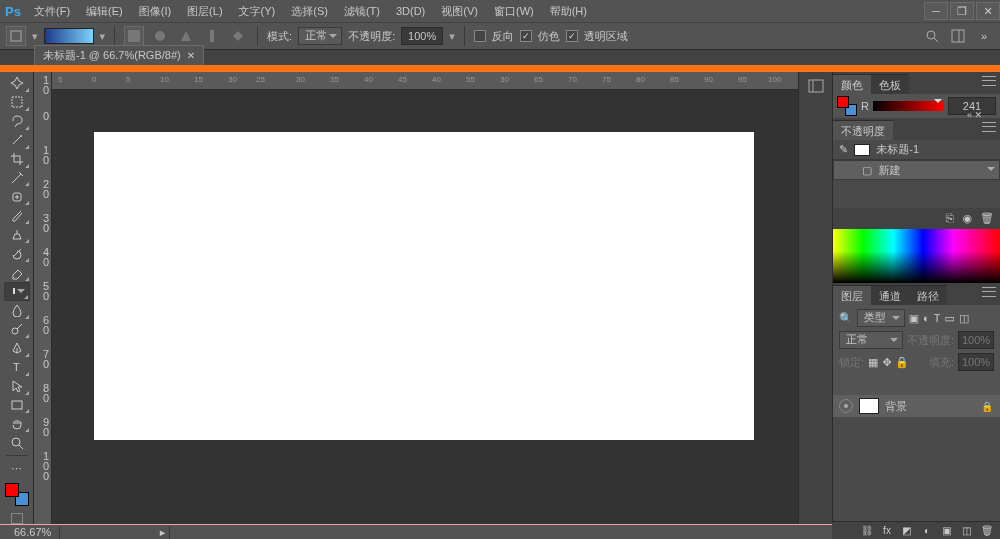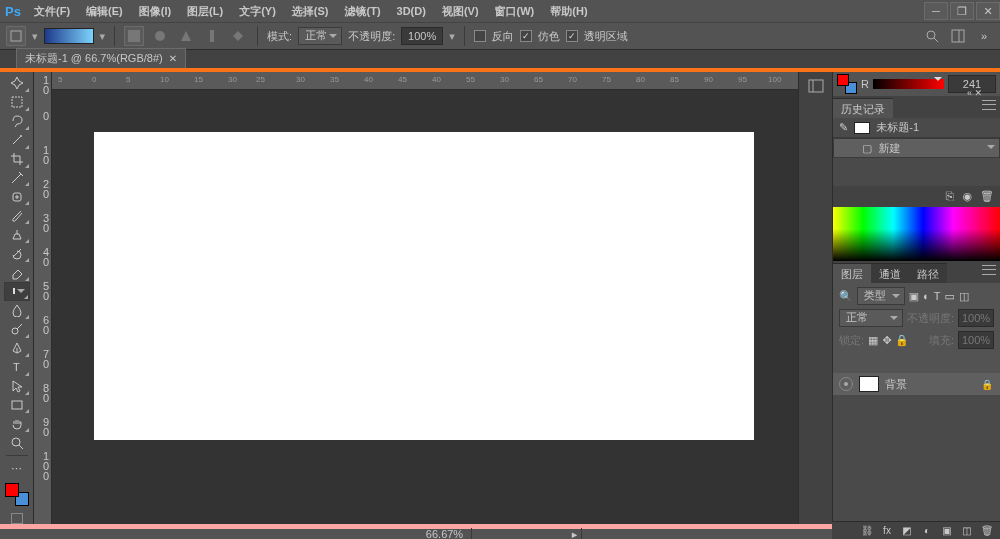--- a/index.html
+++ b/index.html
@@ -1,40 +1,40 @@
 <!DOCTYPE html>
 <html><head>
 <meta charset="utf-8">
 <style>
   * { margin:0; padding:0; box-sizing:border-box; font-family:"Microsoft YaHei",Arial,sans-serif; font-size:11px; color:#c8c8c8; user-select:none; }
   body { width:1000px; height:539px; background:#535353; overflow:hidden; position:relative; }
 
   
   .menubar { height:22px; display:flex; align-items:center; background:#535353; }
   .logo { width:26px; height:22px; display:flex; align-items:center; justify-content:center; color:#3fa9f5; font-weight:bold; font-size:13px; }
-  .menus { display:flex;font-weight:bold; }
+  .menus { display:flex; }
   .menus span { padding:0 8px; height:22px; line-height:22px; cursor:default; }
   .win-controls { margin-left:auto; display:flex; }
   .win-controls div { width:24px; height:18px; display:flex; align-items:center; justify-content:center; margin-left:2px; border:1px solid #6b6b6b; background:#5a5a5a; }
 
   
   .optbar { height:28px; background:#535353; border-top:1px solid #434343; border-bottom:1px solid #2c2c2c; display:flex; align-items:center; padding:0 6px; gap:6px; }
   .iconbtn { width:20px; height:20px; display:flex; align-items:center; justify-content:center; border:1px solid transparent; }
   .iconbtn.boxed { border:1px solid #6b6b6b; background:#5a5a5a; }
   .swatch-grad { width:50px; height:16px; background:linear-gradient(90deg,#1e3a8a,#7dd3fc); border:1px solid #222; }
   .divider { width:1px; height:20px; background:#3a3a3a; margin:0 3px; }
   .sel { background:#5a5a5a; border:1px solid #3a3a3a; height:18px; padding:0 14px 0 6px; position:relative; }
   .sel::after { content:""; position:absolute; right:4px; top:6px; border:4px solid transparent; border-top-color:#aaa; }
   .num { background:#3a3a3a; border:1px solid #2a2a2a; height:18px; width:42px; text-align:center; line-height:16px; }
   .chk { width:12px; height:12px; border:1px solid #888; display:inline-flex; align-items:center; justify-content:center; background:#444; }
   .chk.on::after { content:"✓"; font-size:9px; color:#ddd; }
   .optbar-right { margin-left:auto; display:flex; gap:6px; }
 
   
-  .tabstrip { height:22px; background:#424242; display:flex; align-items:flex-end; padding-left:16px; border-bottom:4px solid #f97316; }
+  .tabstrip { height:22px; background:#424242; display:flex; align-items:flex-end; padding-left:34px; border-bottom:7px solid #f97316; }
   .doctab { background:#535353; height:20px; padding:0 8px; display:flex; align-items:center; gap:6px; border-top:1px solid #6b6b6b; border-left:1px solid #6b6b6b; border-right:1px solid #6b6b6b; }
   .doctab .x { font-size:10px; }
 
   
   .main { position:absolute; top:72px; bottom:15px; left:0; right:0; display:flex; }
 
   
   .tools { width:34px; background:#535353; border-right:1px solid #2c2c2c; display:flex; flex-direction:column; align-items:center; padding-top:2px; gap:0; }
   .tool { width:26px; height:20px; display:flex; align-items:center; justify-content:center; position:relative; }
   .tool.sel { background:#3f3f3f; }
@@ -85,21 +85,21 @@
   .layer-ctrl { padding:4px 6px; display:flex; flex-direction:column; gap:4px; background:#535353; }
   .lc-row { display:flex; align-items:center; gap:4px; }
   .layer-list { flex:1; background:#4a4a4a;margin-top:20px; }
   .layer-row { display:flex; align-items:center; height:22px; padding:0 6px; gap:6px; background:#5f5f5f; }
   .eye { width:14px; height:14px; border:1px solid #888; border-radius:50%; display:flex; align-items:center; justify-content:center; }
   .eye::after { content:""; width:4px; height:4px; background:#aaa; border-radius:50%; }
   .layer-thumb { width:20px; height:16px; background:#fff; border:1px solid #222; }
   .lock-mini { margin-left:auto; font-size:10px; }
 
   
-  .status { position:absolute; left:0; bottom:0; right:0; height:15px; background:#535353; border-top:5px solid #fca5a5; display:flex; align-items:center; padding:0 6px;justify-content:center; }
+  .status { position:absolute; left:0; bottom:0; right:0; height:15px; background:#535353; border-top:1px solid #fca5a5; display:flex; align-items:center; padding:0 6px; }
   .status .sblock { padding:0 8px; border-right:1px solid #3a3a3a; height:13px; line-height:13px; }
   .layer-foot { position:absolute; right:0; bottom:0; width:168px; height:18px; background:#424242; display:flex; align-items:center; justify-content:flex-end; gap:6px; padding:0 6px; border-top:1px solid #2c2c2c; }
   .lfi { width:14px; height:14px; display:flex; align-items:center; justify-content:center; font-size:10px; }
 
   svg { display:block; }
 </style>
 </head>
 <body>
 
 <div class="menubar">
@@ -392,37 +392,42 @@
     <div class="dockicon">
         <svg width="16" height="14">
           <rect x="1" y="1" width="14" height="12" fill="none" stroke="#aaa"></rect>
           <line x1="5" y1="1" x2="5" y2="13" stroke="#aaa"></line>
         </svg>
       </div>
   </div>
 
   <div class="panels">
 
+    <div class="ptabs">
+      <div class="ptab act">颜色</div>
+      <div class="ptab">色板</div>
+      <div class="pmenu"></div>
+    </div>
     <div class="pbody">
       <div class="color-row">
         <div class="mini-fgbg">
           <div class="b"></div>
             <div class="a" style="background:#ff0000"></div>
         </div>
         <span>R</span>
         <div class="slider-track">
             <div class="thumb"></div>
           </div>
         <div class="num" style="width:48px">241</div>
       </div>
     </div>
 
     <div class="ptabs" style="position:relative">
       <div style="position:absolute;right:18px;top:-8px;font-size:9px">« ✕</div>
-      <div class="ptab act">历史记录</div>
+      <div class="ptab act">不透明度</div>
       <div class="pmenu"></div>
     </div>
     <div class="pbody hist-list">
       <div class="hist-row">
         <span>✎</span>
         <div class="hist-thumb"></div>
         <span>未标题-1</span>
       </div>
       <div class="hist-row sel">
         <span style="width:16px"></span>

